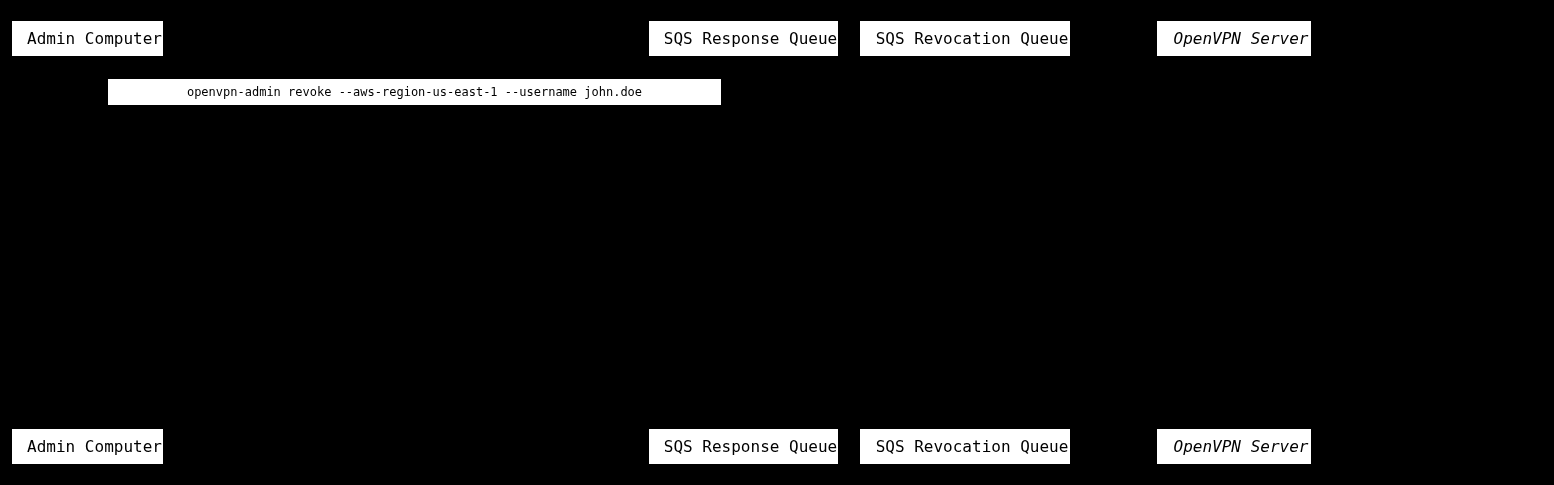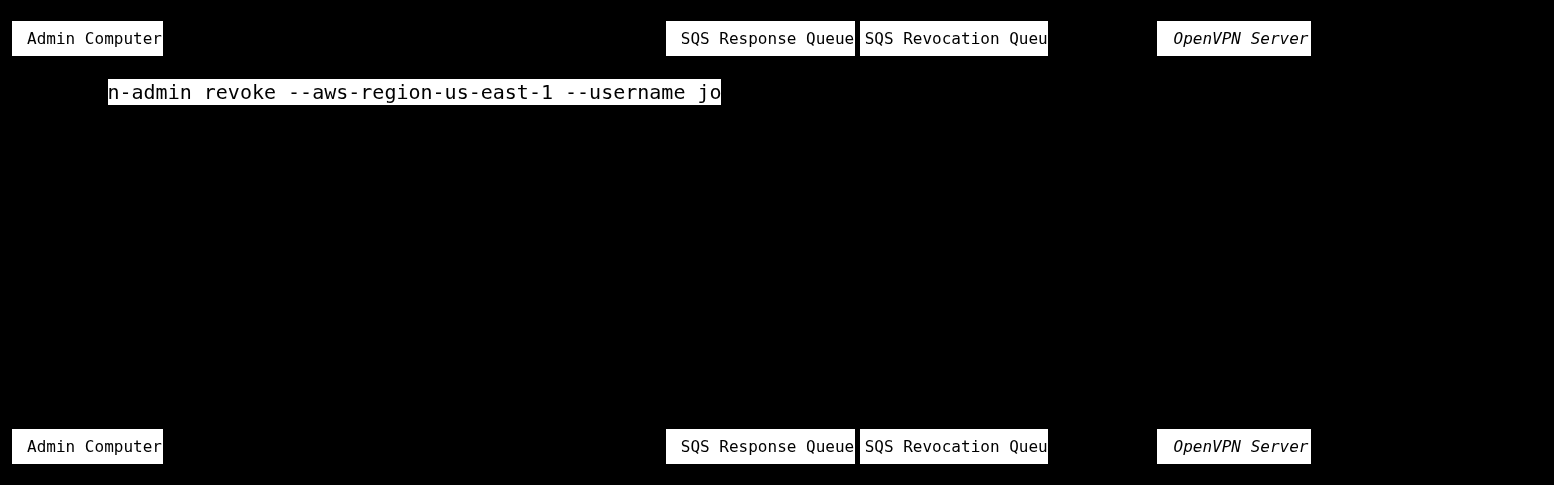--- a/index.html
+++ b/index.html
@@ -24,35 +24,35 @@
     align-items: center;
     justify-content: center;
     font-size: 16px;
     white-space: nowrap;
     box-sizing: border-box;
     padding-left: 14px;
   }
   .row-top .actor-box, .actor-box.top { top: 21px; }
   .actor-box.bottom { top: 429px; }
   .pos-admin      { left: 12px;   width: 151px; }
-  .pos-response   { left: 649px;  width: 189px; margin-left: 17px; }
-  .pos-revocation { left: 860px;  width: 188px; }
+  .pos-response   { left: 649px;  width: 189px; }
+  .pos-revocation { left: 860px;  width: 210px; }
   .pos-openvpn    { left: 1157px; width: 154px; font-style: italic; }
   .message-label {
     position: absolute;
     left: 108px;
     top: 79px;
     width: 613px;
     height: 26px;
     background: #ffffff;
     color: #000000;
     display: flex;
     align-items: center;
     justify-content: center;
-    font-size: 20px;
+    font-size: 12px;
     white-space: nowrap;
     box-sizing: border-box;
   }
 </style>
 </head>
 <body>
 
 <div class="canvas">
 
   <div class="actor-box top pos-admin">Admin Computer</div>

